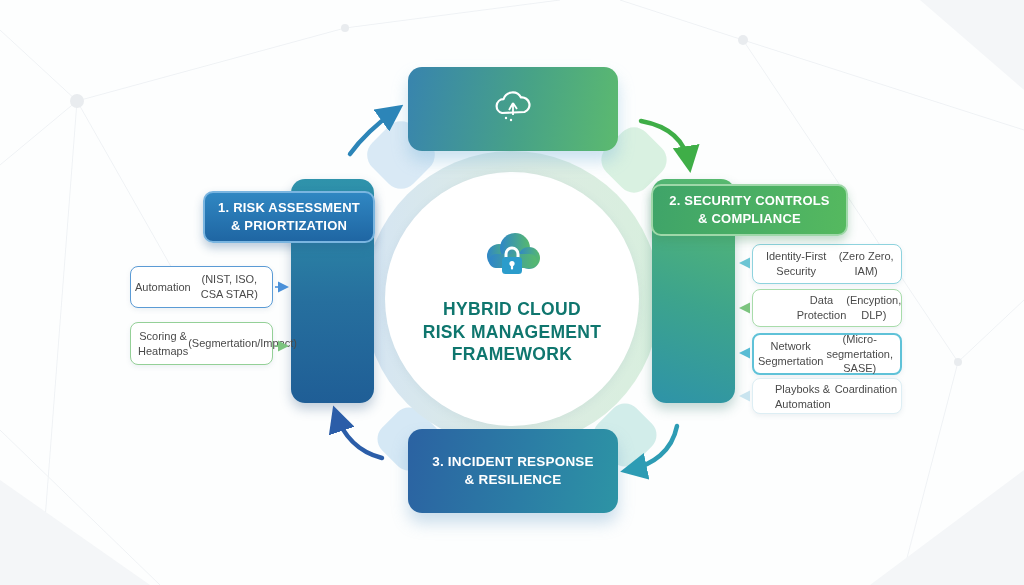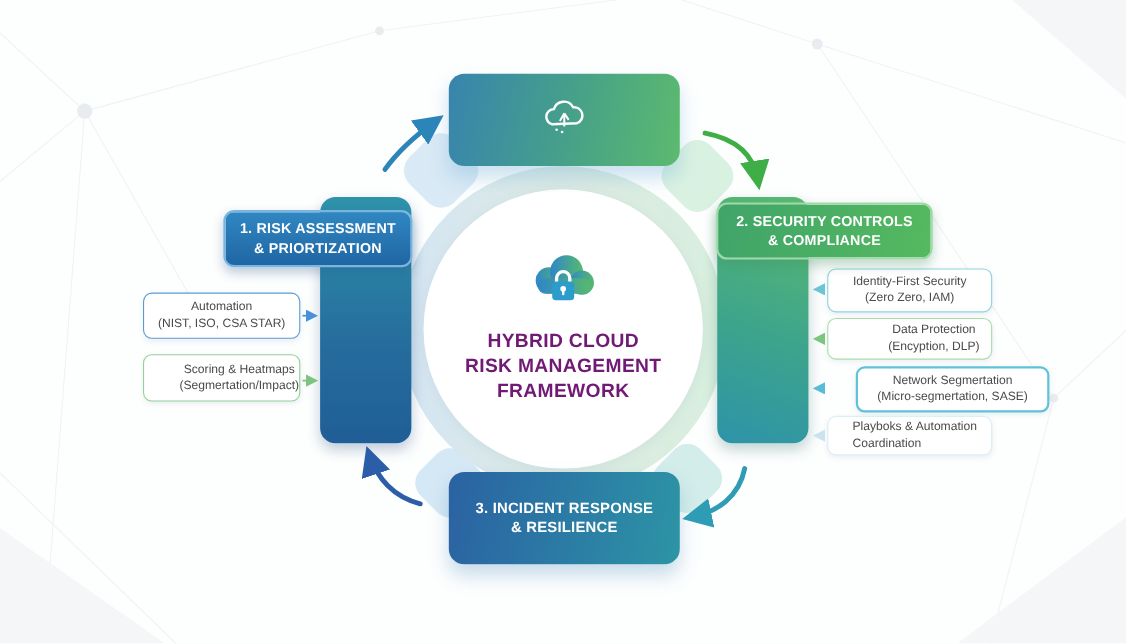--- a/index.html
+++ b/index.html
@@ -23,21 +23,21 @@
     position:absolute; left:364px; top:151px; width:296px; height:296px;
     border-radius:50%; z-index:1;
     background:linear-gradient(90deg,#d5e5f3 0%,#dcebe2 55%,#d8efde 100%);
   }
   .hub {
     position:absolute; left:385px; top:172px; width:254px; height:254px;
     border-radius:50%; background:#ffffff; z-index:2;
     display:flex; flex-direction:column; align-items:center; justify-content:center;
     text-align:center; box-shadow:0 2px 10px rgba(100,140,170,0.10);
   }
-  .hub-title { margin-top:10px; font-size:17.5px; font-weight:700; color:#701a75; line-height:1.3; letter-spacing:0.3px; }
+  .hub-title { margin-top:10px; font-size:17.5px; font-weight:700; color:#0f766e; line-height:1.3; letter-spacing:0.3px; }
 
   
   .vbar {
     position:absolute; width:83px; height:224px; border-radius:14px; z-index:3;
   }
   .vbar.left {
     left:291px; top:179px;
     background:linear-gradient(180deg,#2f93ab 0%,#266f9e 55%,#1f5e96 100%);
     box-shadow:0 6px 12px rgba(35,80,125,0.28);
   }
@@ -79,29 +79,29 @@
   }
   .pill.two {
     left:651px; top:184px; width:197px; height:52px;
     background:linear-gradient(95deg,#3fa469 0%,#55b95f 100%);
     border:2px solid #9fd8a9; box-shadow:0 5px 10px rgba(60,140,90,0.30);
   }
 
   
   .mini {
     position:absolute; z-index:3; background:#ffffff; border-radius:8px;
-    display:flex; flex-direction:column; align-items:center; justify-content:center;
+    display:flex; flex-direction:row; align-items:center; justify-content:center;
     text-align:center; font-size:11px; color:#4a4a4a; line-height:1.32;
     box-shadow:0 2px 5px rgba(90,120,150,0.10); padding:3px 4px;
   }
   .mini.l1 { left:130px; top:266px; width:143px; height:42px; border:1.5px solid #5b9bd5; }
   .mini.l2 { left:130px; top:322px; width:143px; height:43px; border:1.5px solid #94d097;padding-left:36px; }
   .mini.r1 { left:752px; top:244px; width:150px; height:40px; border:1.5px solid #8ed3de; }
   .mini.r2 { left:752px; top:289px; width:150px; height:38px; border:1.5px solid #a8dcaa;padding-left:48px; }
-  .mini.r3 { left:752px; top:333px; width:176px; height:42px; border:2px solid #5fc2d8;margin-left:26px; }
+  .mini.r3 { left:752px; top:333px; width:150px; height:42px; border:2px solid #5fc2d8; }
   .mini.r4 { left:752px; top:378px; width:150px; height:36px; border:1.5px solid #ddeef4;
              align-items:flex-start; text-align:left; padding-left:22px; }
 </style>
 </head>
 <body>
 
 <div id="canvas">
 
   <svg class="layer" width="1024" height="585" style="z-index:0">
     <g stroke="#eef1f4" stroke-width="1" fill="none" opacity="0.9">

